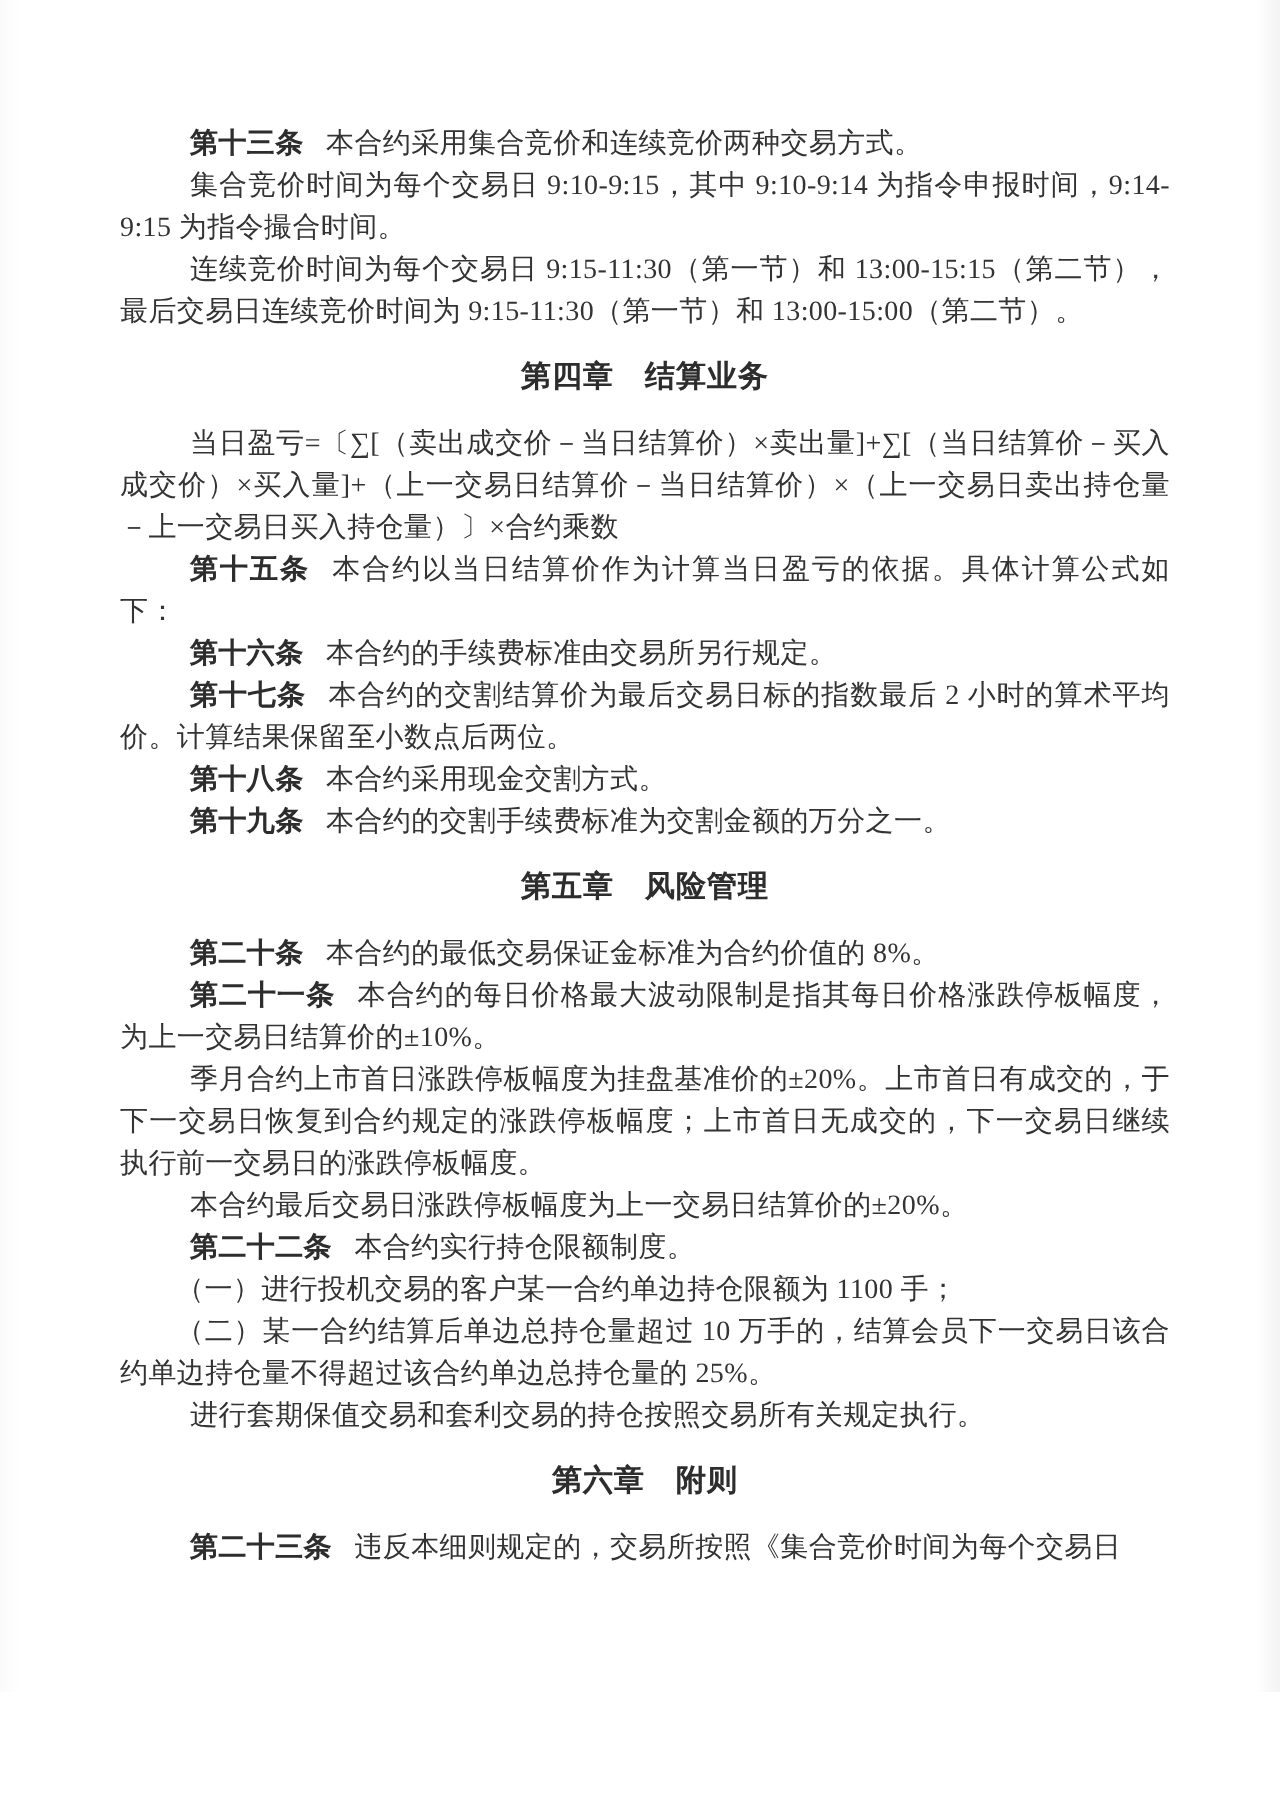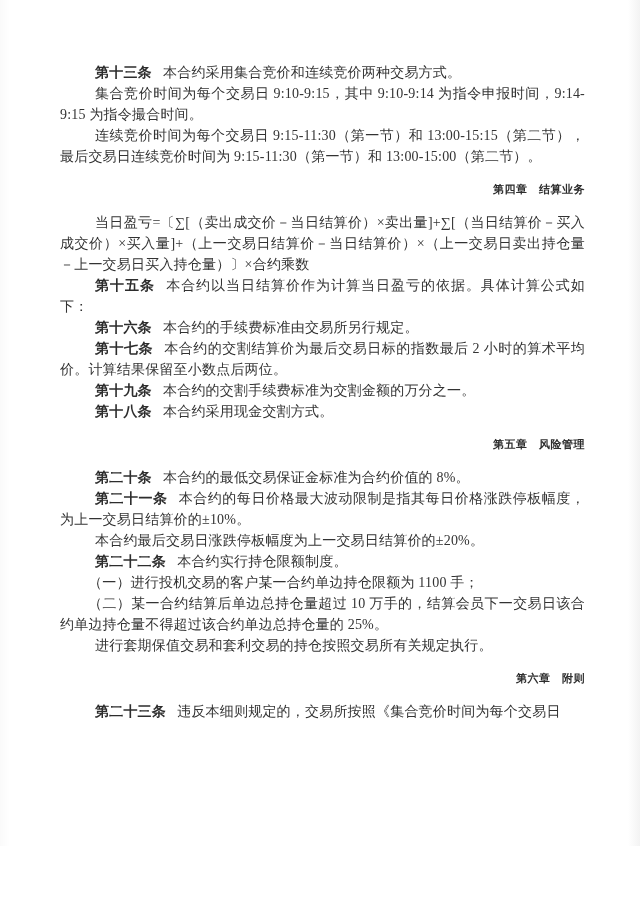--- a/index.html
+++ b/index.html
@@ -33,24 +33,24 @@
     font-weight: 700;
     margin-right: 0.8em;
     color: #2d2d2d;
   }
   .term:empty {
     display: none;
     margin: 0;
   }
   .chapter {
     margin: 12px 0;
-    font-size: 11px;
+    font-size: 15px;
     line-height: 21px;
     font-weight: 700;
-    text-align: right;
+    text-align: center;
     color: #2d2d2d;
     letter-spacing: 0.5px;
   }
 </style>
 </head>
 <body>
 
 <div class="doc">
 
   <p class="para"><b class="term">第十三条</b><span>本合约采用集合竞价和连续竞价两种交易方式。</span></p>
@@ -63,30 +63,31 @@
 
 
   <p class="para"><span>当日盈亏=〔∑[（卖出成交价－当日结算价）×卖出量]+∑[（当日结算价－买入成交价）×买入量]+（上一交易日结算价－当日结算价）×（上一交易日卖出持仓量－上一交易日买入持仓量）〕×合约乘数</span></p>
 
   <p class="para"><b class="term">第十五条</b><span>本合约以当日结算价作为计算当日盈亏的依据。具体计算公式如下：</span></p>
 
   <p class="para"><b class="term">第十六条</b><span>本合约的手续费标准由交易所另行规定。</span></p>
 
   <p class="para"><b class="term">第十七条</b><span>本合约的交割结算价为最后交易日标的指数最后 2 小时的算术平均价。计算结果保留至小数点后两位。</span></p>
 
+  <p class="para"><b class="term">第十八条</b><span>本合约采用现金交割方式。</span></p>
+
   <p class="para"><b class="term">第十九条</b><span>本合约的交割手续费标准为交割金额的万分之一。</span></p>
-
-  <p class="para"><b class="term">第十八条</b><span>本合约采用现金交割方式。</span></p>
 
   <h2 class="chapter"><span>第五章　风险管理</span></h2>
 
   <p class="para"><b class="term">第二十条</b><span>本合约的最低交易保证金标准为合约价值的 8%。</span></p>
 
   <p class="para"><b class="term">第二十一条</b><span>本合约的每日价格最大波动限制是指其每日价格涨跌停板幅度，为上一交易日结算价的±10%。</span></p>
 
+  <p class="para"><span>季月合约上市首日涨跌停板幅度为挂盘基准价的±20%。上市首日有成交的，于下一交易日恢复到合约规定的涨跌停板幅度；上市首日无成交的，下一交易日继续执行前一交易日的涨跌停板幅度。</span></p>
 
   <p class="para"><span>本合约最后交易日涨跌停板幅度为上一交易日结算价的±20%。</span></p>
 
   <p class="para"><b class="term">第二十二条</b><span>本合约实行持仓限额制度。</span></p>
 
   <p class="para item"><span>（一）进行投机交易的客户某一合约单边持仓限额为 1100 手；</span></p>
 
   <p class="para item"><span>（二）某一合约结算后单边总持仓量超过 10 万手的，结算会员下一交易日该合约单边持仓量不得超过该合约单边总持仓量的 25%。</span></p>
 
   <p class="para"><span>进行套期保值交易和套利交易的持仓按照交易所有关规定执行。</span></p>

